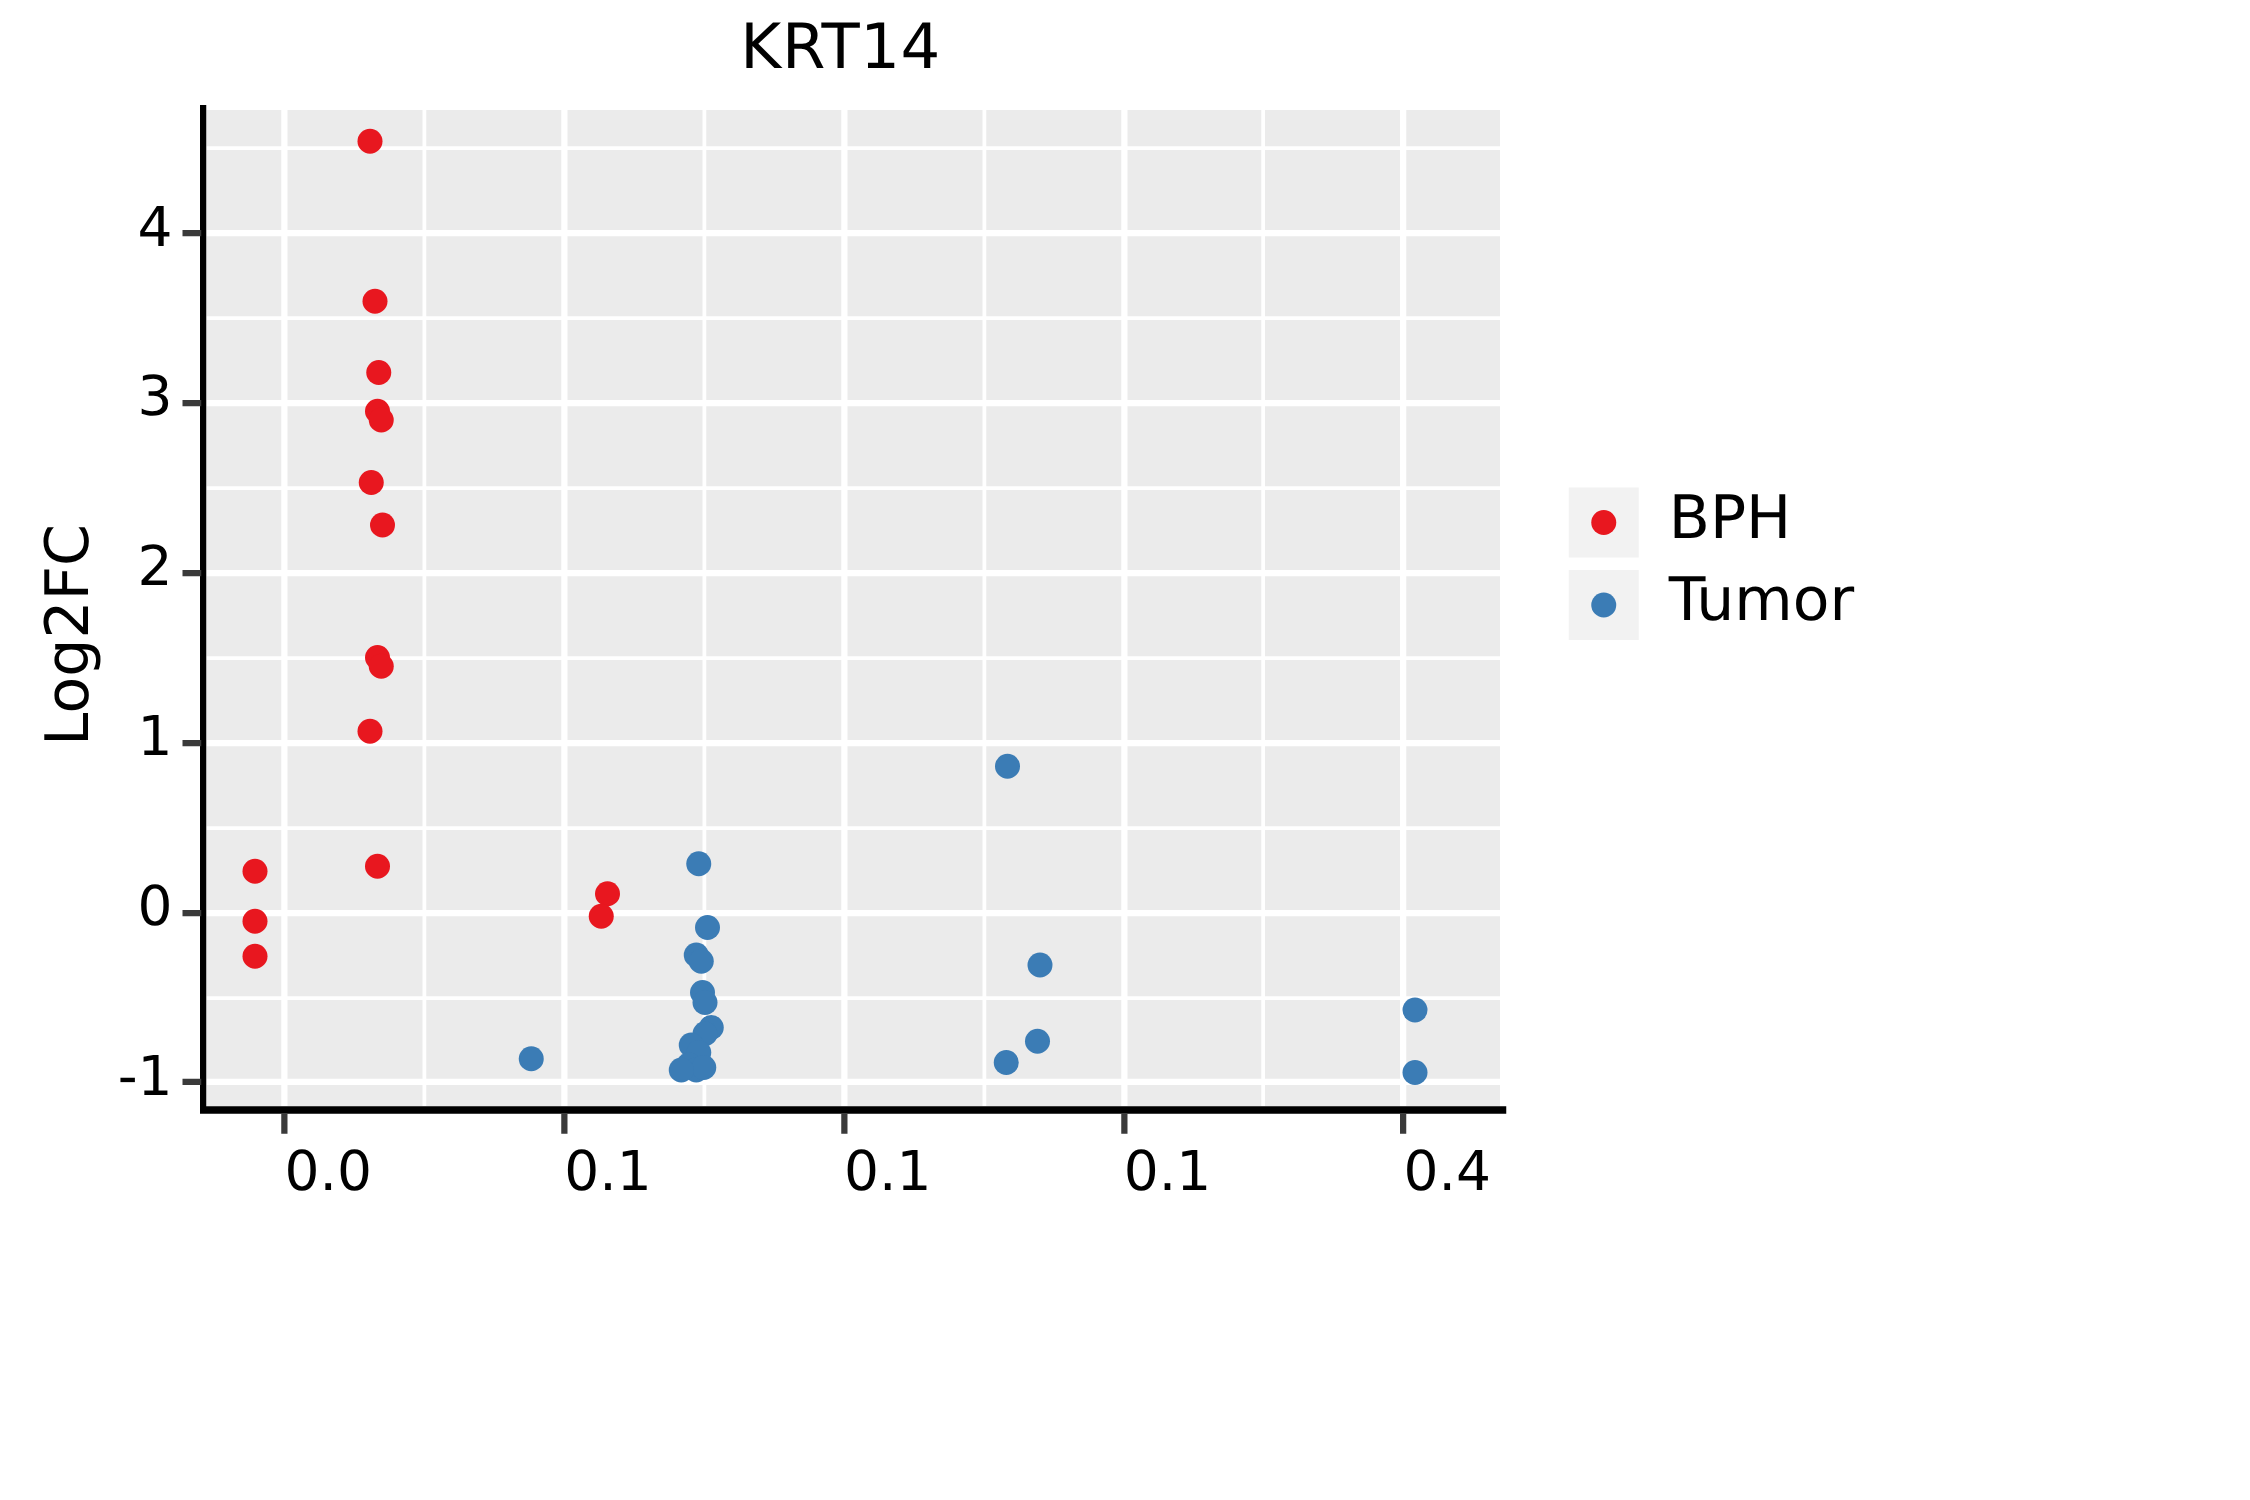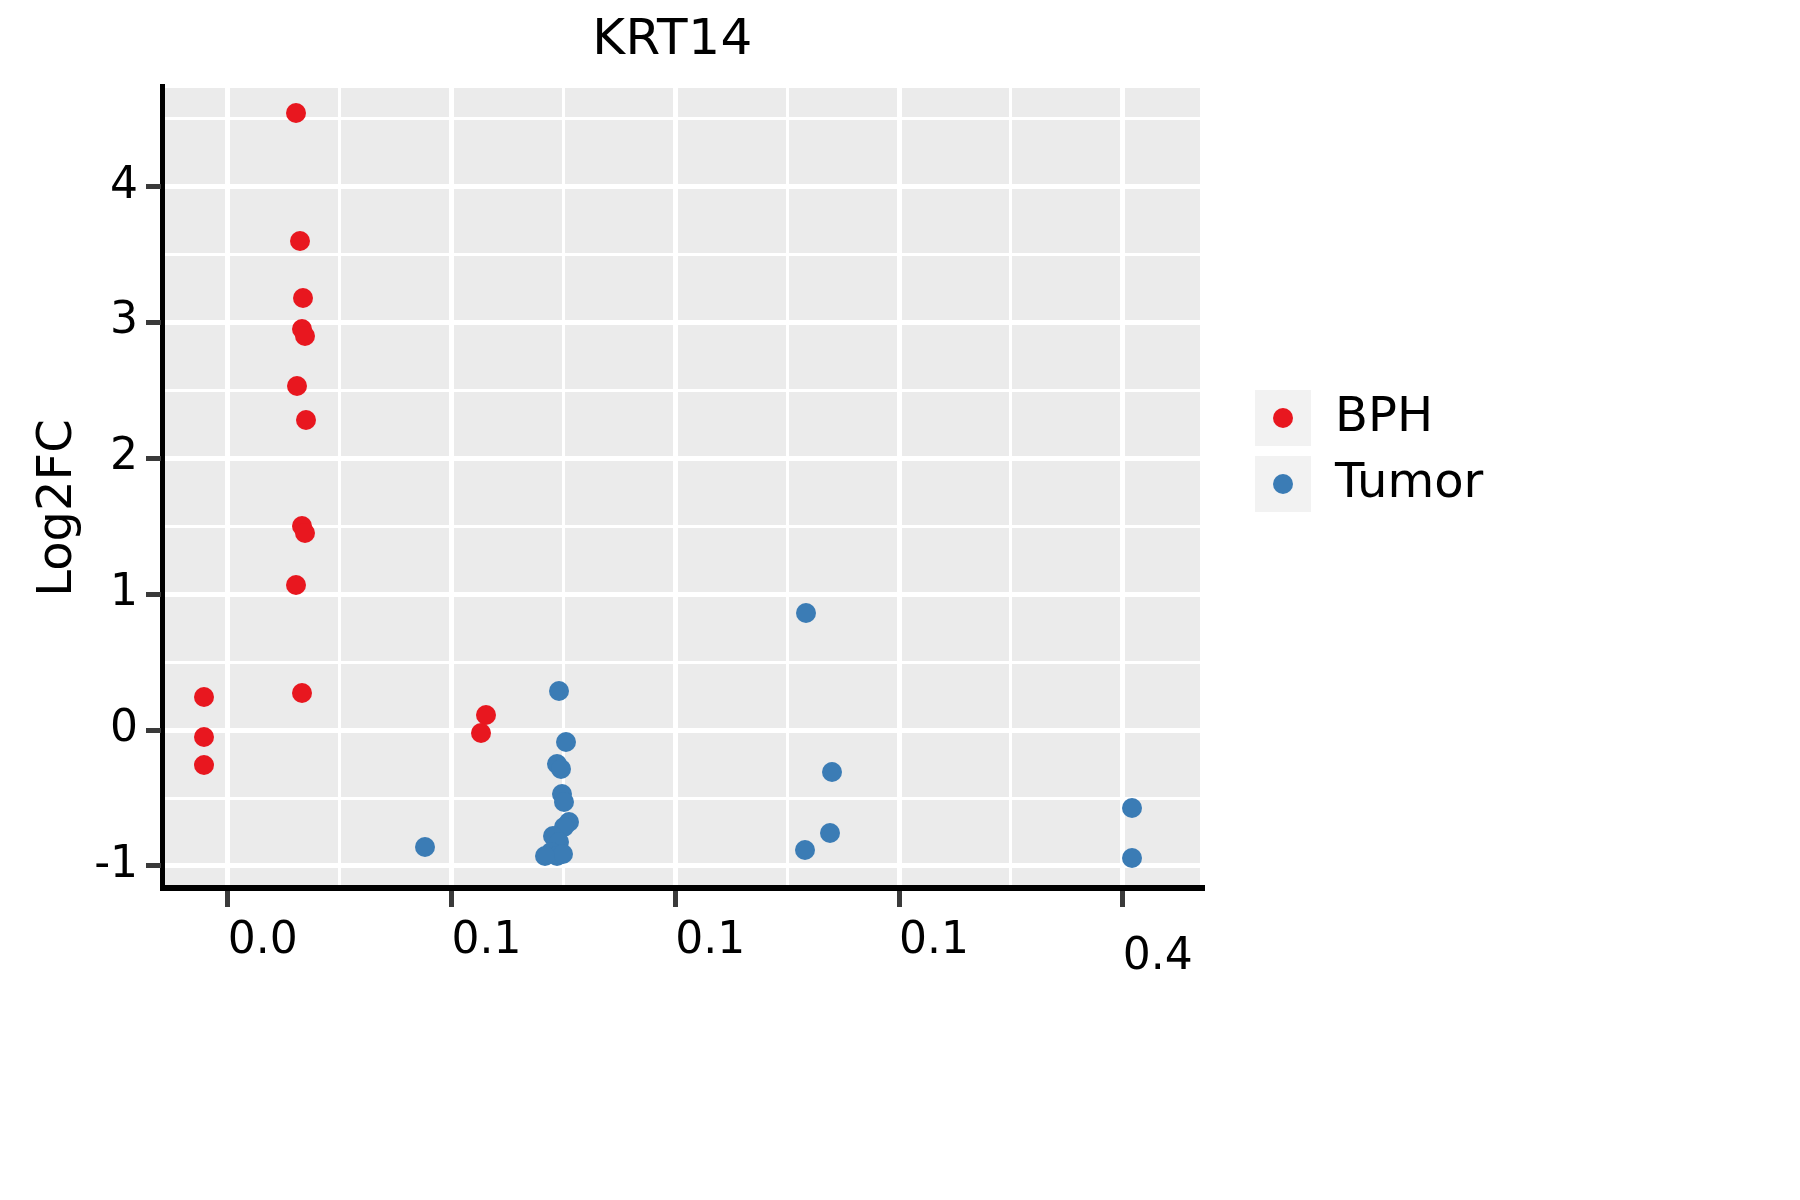--- a/index.html
+++ b/index.html
@@ -195,14 +195,14 @@
     <div class="ylab" style="top: 156.521px;">4</div>
     <div class="tick-x" style="left: 225.159px;"></div>
     <div class="xlab" style="left: 227.659px;">0.0</div>
     <div class="tick-x" style="left: 448.943px;"></div>
     <div class="xlab" style="left: 451.443px;">0.1</div>
     <div class="tick-x" style="left: 672.727px;"></div>
     <div class="xlab" style="left: 675.227px;">0.1</div>
     <div class="tick-x" style="left: 896.511px;"></div>
     <div class="xlab" style="left: 899.011px;">0.1</div>
     <div class="tick-x" style="left: 1120.29px;"></div>
-    <div class="xlab" style="left: 1122.79px; margin-top: 16px;">0.4</div>
+    <div class="xlab" style="left: 1122.79px;">0.4</div>
   </div>
 
 </body></html>

